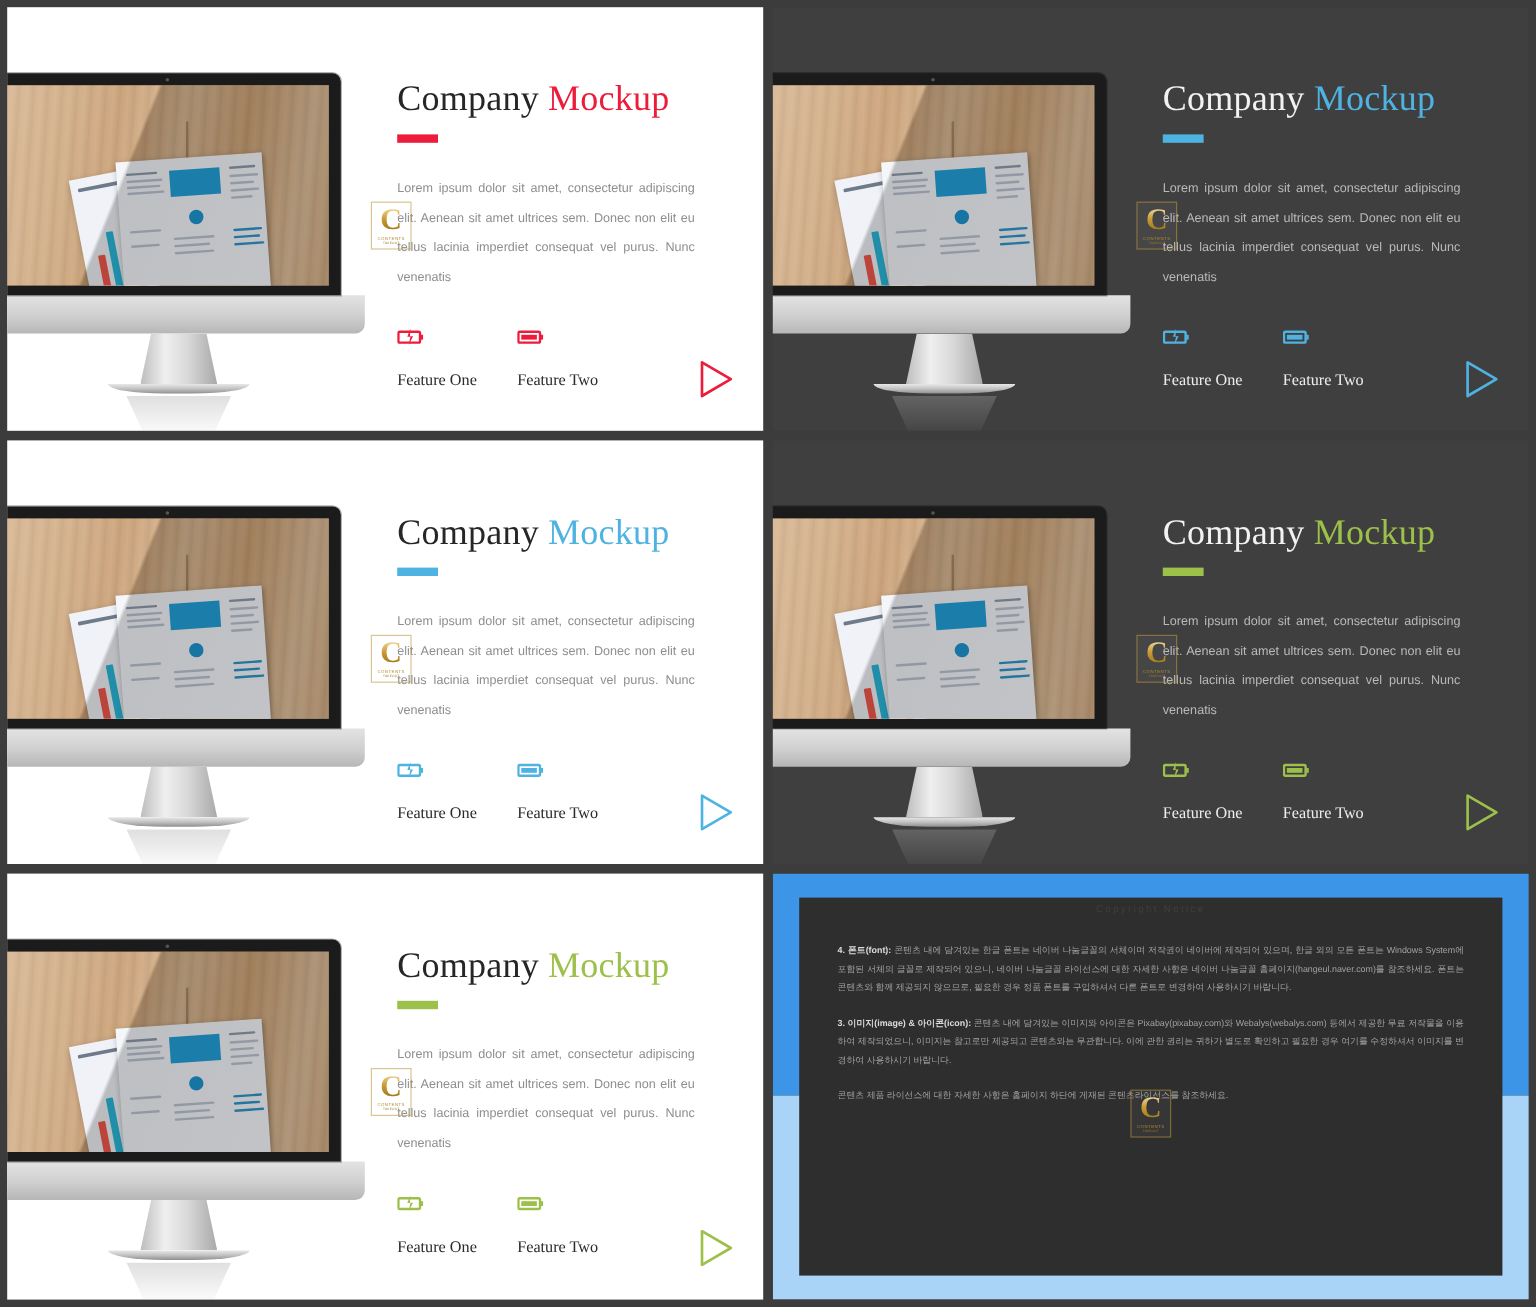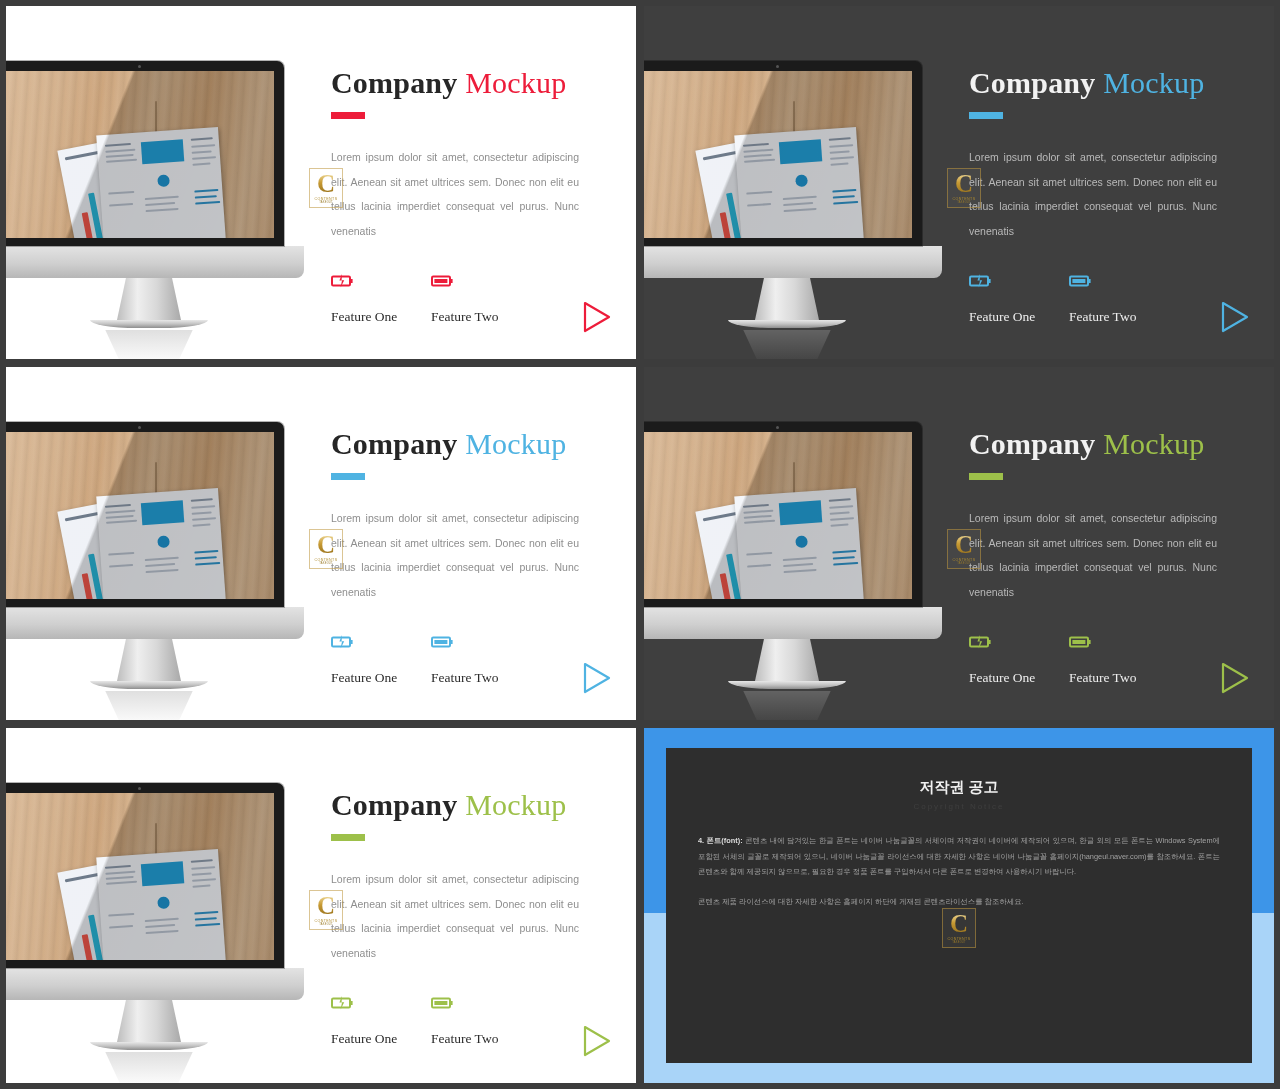--- a/index.html
+++ b/index.html
@@ -96,21 +96,21 @@
   .panel.dark .mon-refl {
     background: linear-gradient(180deg, rgba(200,200,200,.26) 0%, rgba(200,200,200,0) 100%);
   }
 
   
   .content { position: absolute; left: 325px; top: 60px; width: 290px; }
   .title {
     font-family: "Liberation Serif", serif;
     font-size: 30px; letter-spacing: .2px; white-space: nowrap;
   }
-  .title .w1 { color: #262626; font-weight: bold; }
+  .title .w1 { color: #262626; }
   .panel.dark .title .w1 { color: #f2f2f2; }
   .title .w2 { }
 
   .rule { width: 34px; height: 7px; margin-top: 12px; }
 
   .body-text {
     margin-top: 26px; width: 248px;
     font-size: 10.5px; line-height: 24.5px;
     color: #8e8e8e; text-align: justify;
     font-family: "Liberation Sans", sans-serif;
@@ -616,24 +616,24 @@
       <div class="wm-t2">TAKEOUT</div>
     </div>
   </div>
 
   <div class="panel p-br">
     <div class="cp-frame">
       <div class="cp-top" style="background:#3D95E8"></div>
       <div class="cp-bot" style="background:#A9D4F8"></div>
     </div>
     <div class="cp-card">
-      <div class="cp-title">저작권 공고</div>
       <div class="cp-sub">Copyright Notice</div>
       <div class="cp-body">
         <div class="cp-p"><b>4. 폰트(font):</b> 콘텐츠 내에 담겨있는 한글 폰트는 네이버 나눔글꼴의 서체이며 저작권이 네이버에 제작되어 있으며, 한글 외의 모든 폰트는 Windows System에 포함된 서체의 글꼴로 제작되어 있으니, 네이버 나눔글꼴 라이선스에 대한 자세한 사항은 네이버 나눔글꼴 홈페이지(hangeul.naver.com)를 참조하세요. 폰트는 콘텐츠와 함께 제공되지 않으므로, 필요한 경우 정품 폰트를 구입하셔서 다른 폰트로 변경하여 사용하시기 바랍니다.</div>
+        <div class="cp-p"><b>3. 이미지(image) &amp; 아이콘(icon):</b> 콘텐츠 내에 담겨있는 이미지와 아이콘은 Pixabay(pixabay.com)와 Webalys(webalys.com) 등에서 제공한 무료 저작물을 이용하여 제작되었으니, 이미지는 참고로만 제공되고 콘텐츠와는 무관합니다. 이에 관한 권리는 귀하가 별도로 확인하고 필요한 경우 여기를 수정하셔서 이미지를 변경하여 사용하시기 바랍니다.</div>
         <div class="cp-p">콘텐츠 제품 라이선스에 대한 자세한 사항은 홈페이지 하단에 게재된 콘텐츠라이선스를 참조하세요.</div>
       </div>
       <div class="wm" style="left:50%;margin-left:-17px;top:160px">
         <div class="wm-c">C</div>
         <div class="wm-t1">CONTENTS</div>
         <div class="wm-t2">TAKEOUT</div>
       </div>
     </div>
   </div>
 

